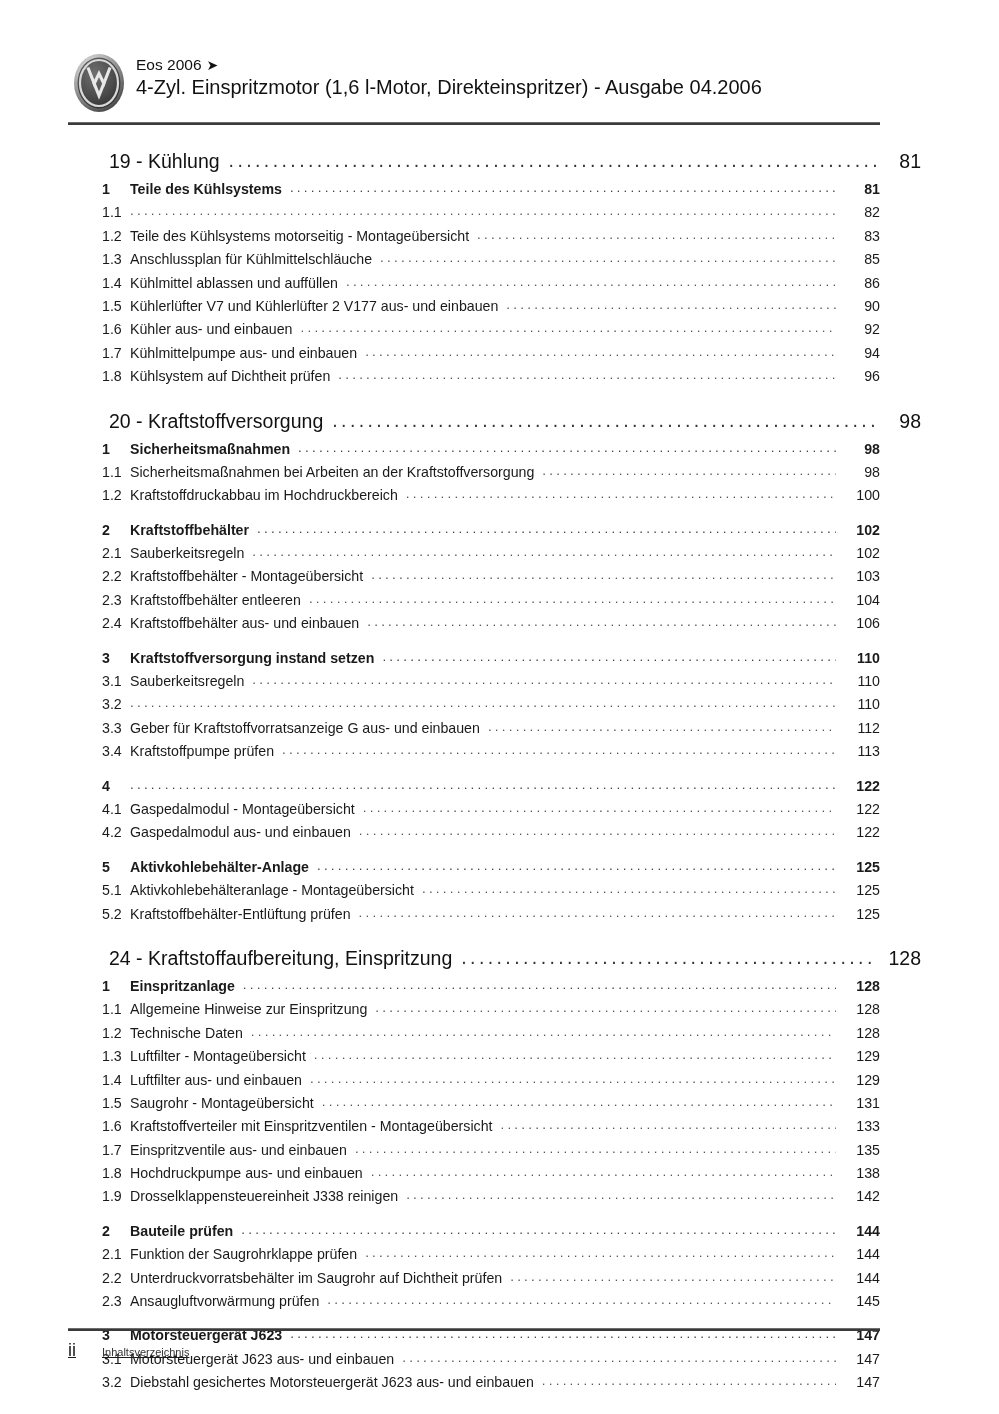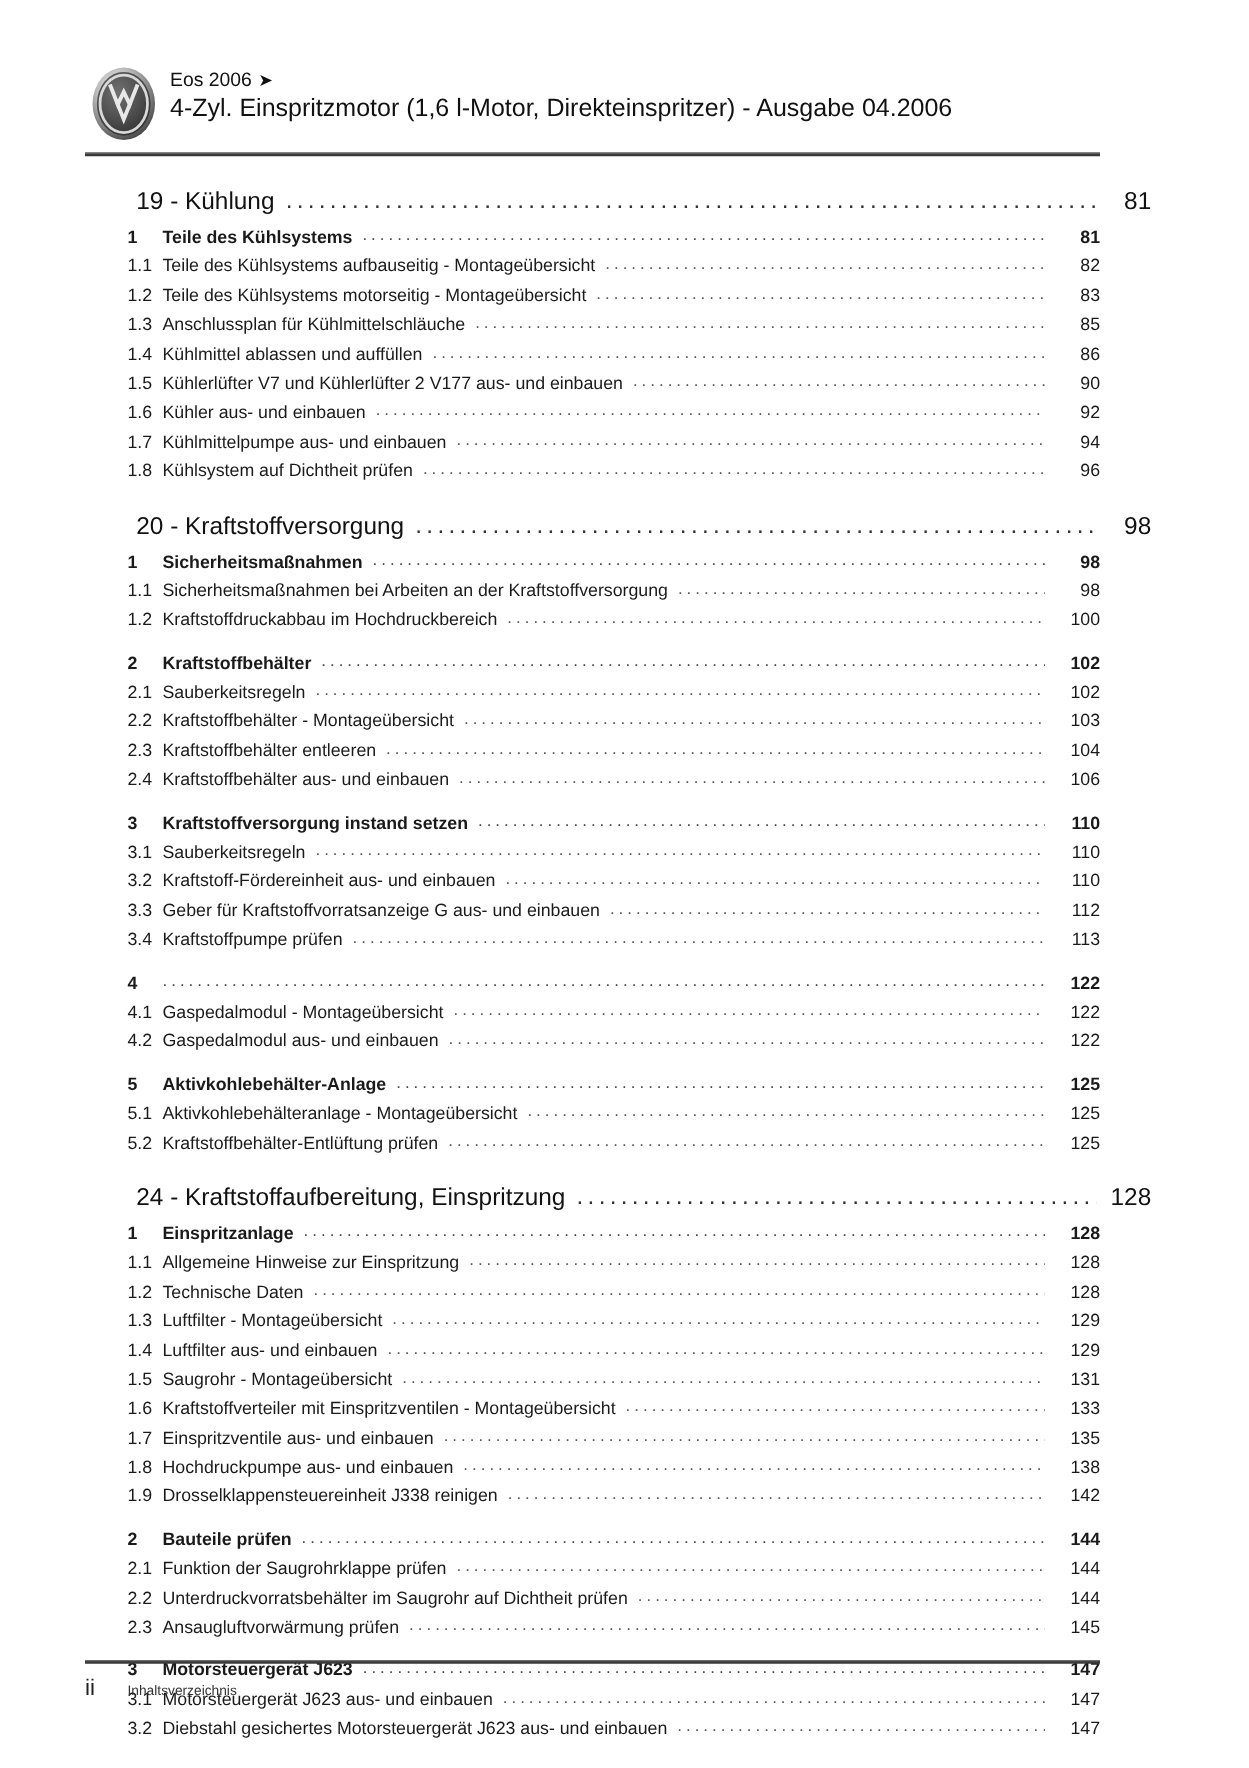--- a/index.html
+++ b/index.html
@@ -184,20 +184,21 @@
     background: #3a3a3a;
     border-top: 1px solid #6d6d6d;
   }
   .footer {
     position: absolute;
     left: 68px;
     top: 1340px;
     width: 812px;
     display: flex;
     align-items: baseline;
+    text-decoration: underline;
   }
   .footer-pageno {
     font-size: 18px;
     color: #222;
     width: 34px;
     display: inline-block;
   }
   .footer-label {
     font-size: 11px;
     color: #333;
@@ -253,21 +254,20 @@
         </div>
         <div class="entries">
           <div class="entry lvl1">
             <span class="num">1</span>
             <span class="title">Teile des Kühlsystems</span>
             <span class="leader">................................................................................................................................................................................................................................................................................................................................................................................................................</span>
             <span class="pg">81</span>
           </div>
           <div class="entry lvl2">
             <span class="num">1.1</span>
-            <span class="title">Teile des Kühlsystems aufbauseitig - Montageübersicht</span>
             <span class="leader">................................................................................................................................................................................................................................................................................................................................................................................................................</span>
             <span class="pg">82</span>
           </div>
           <div class="entry lvl2">
             <span class="num">1.2</span>
             <span class="title">Teile des Kühlsystems motorseitig - Montageübersicht</span>
             <span class="leader">................................................................................................................................................................................................................................................................................................................................................................................................................</span>
             <span class="pg">83</span>
           </div>
           <div class="entry lvl2">
@@ -370,21 +370,20 @@
             <span class="pg">110</span>
           </div>
           <div class="entry lvl2">
             <span class="num">3.1</span>
             <span class="title">Sauberkeitsregeln</span>
             <span class="leader">................................................................................................................................................................................................................................................................................................................................................................................................................</span>
             <span class="pg">110</span>
           </div>
           <div class="entry lvl2">
             <span class="num">3.2</span>
-            <span class="title">Kraftstoff-Fördereinheit aus- und einbauen</span>
             <span class="leader">................................................................................................................................................................................................................................................................................................................................................................................................................</span>
             <span class="pg">110</span>
           </div>
           <div class="entry lvl2">
             <span class="num">3.3</span>
             <span class="title">Geber für Kraftstoffvorratsanzeige G aus- und einbauen</span>
             <span class="leader">................................................................................................................................................................................................................................................................................................................................................................................................................</span>
             <span class="pg">112</span>
           </div>
           <div class="entry lvl2">

